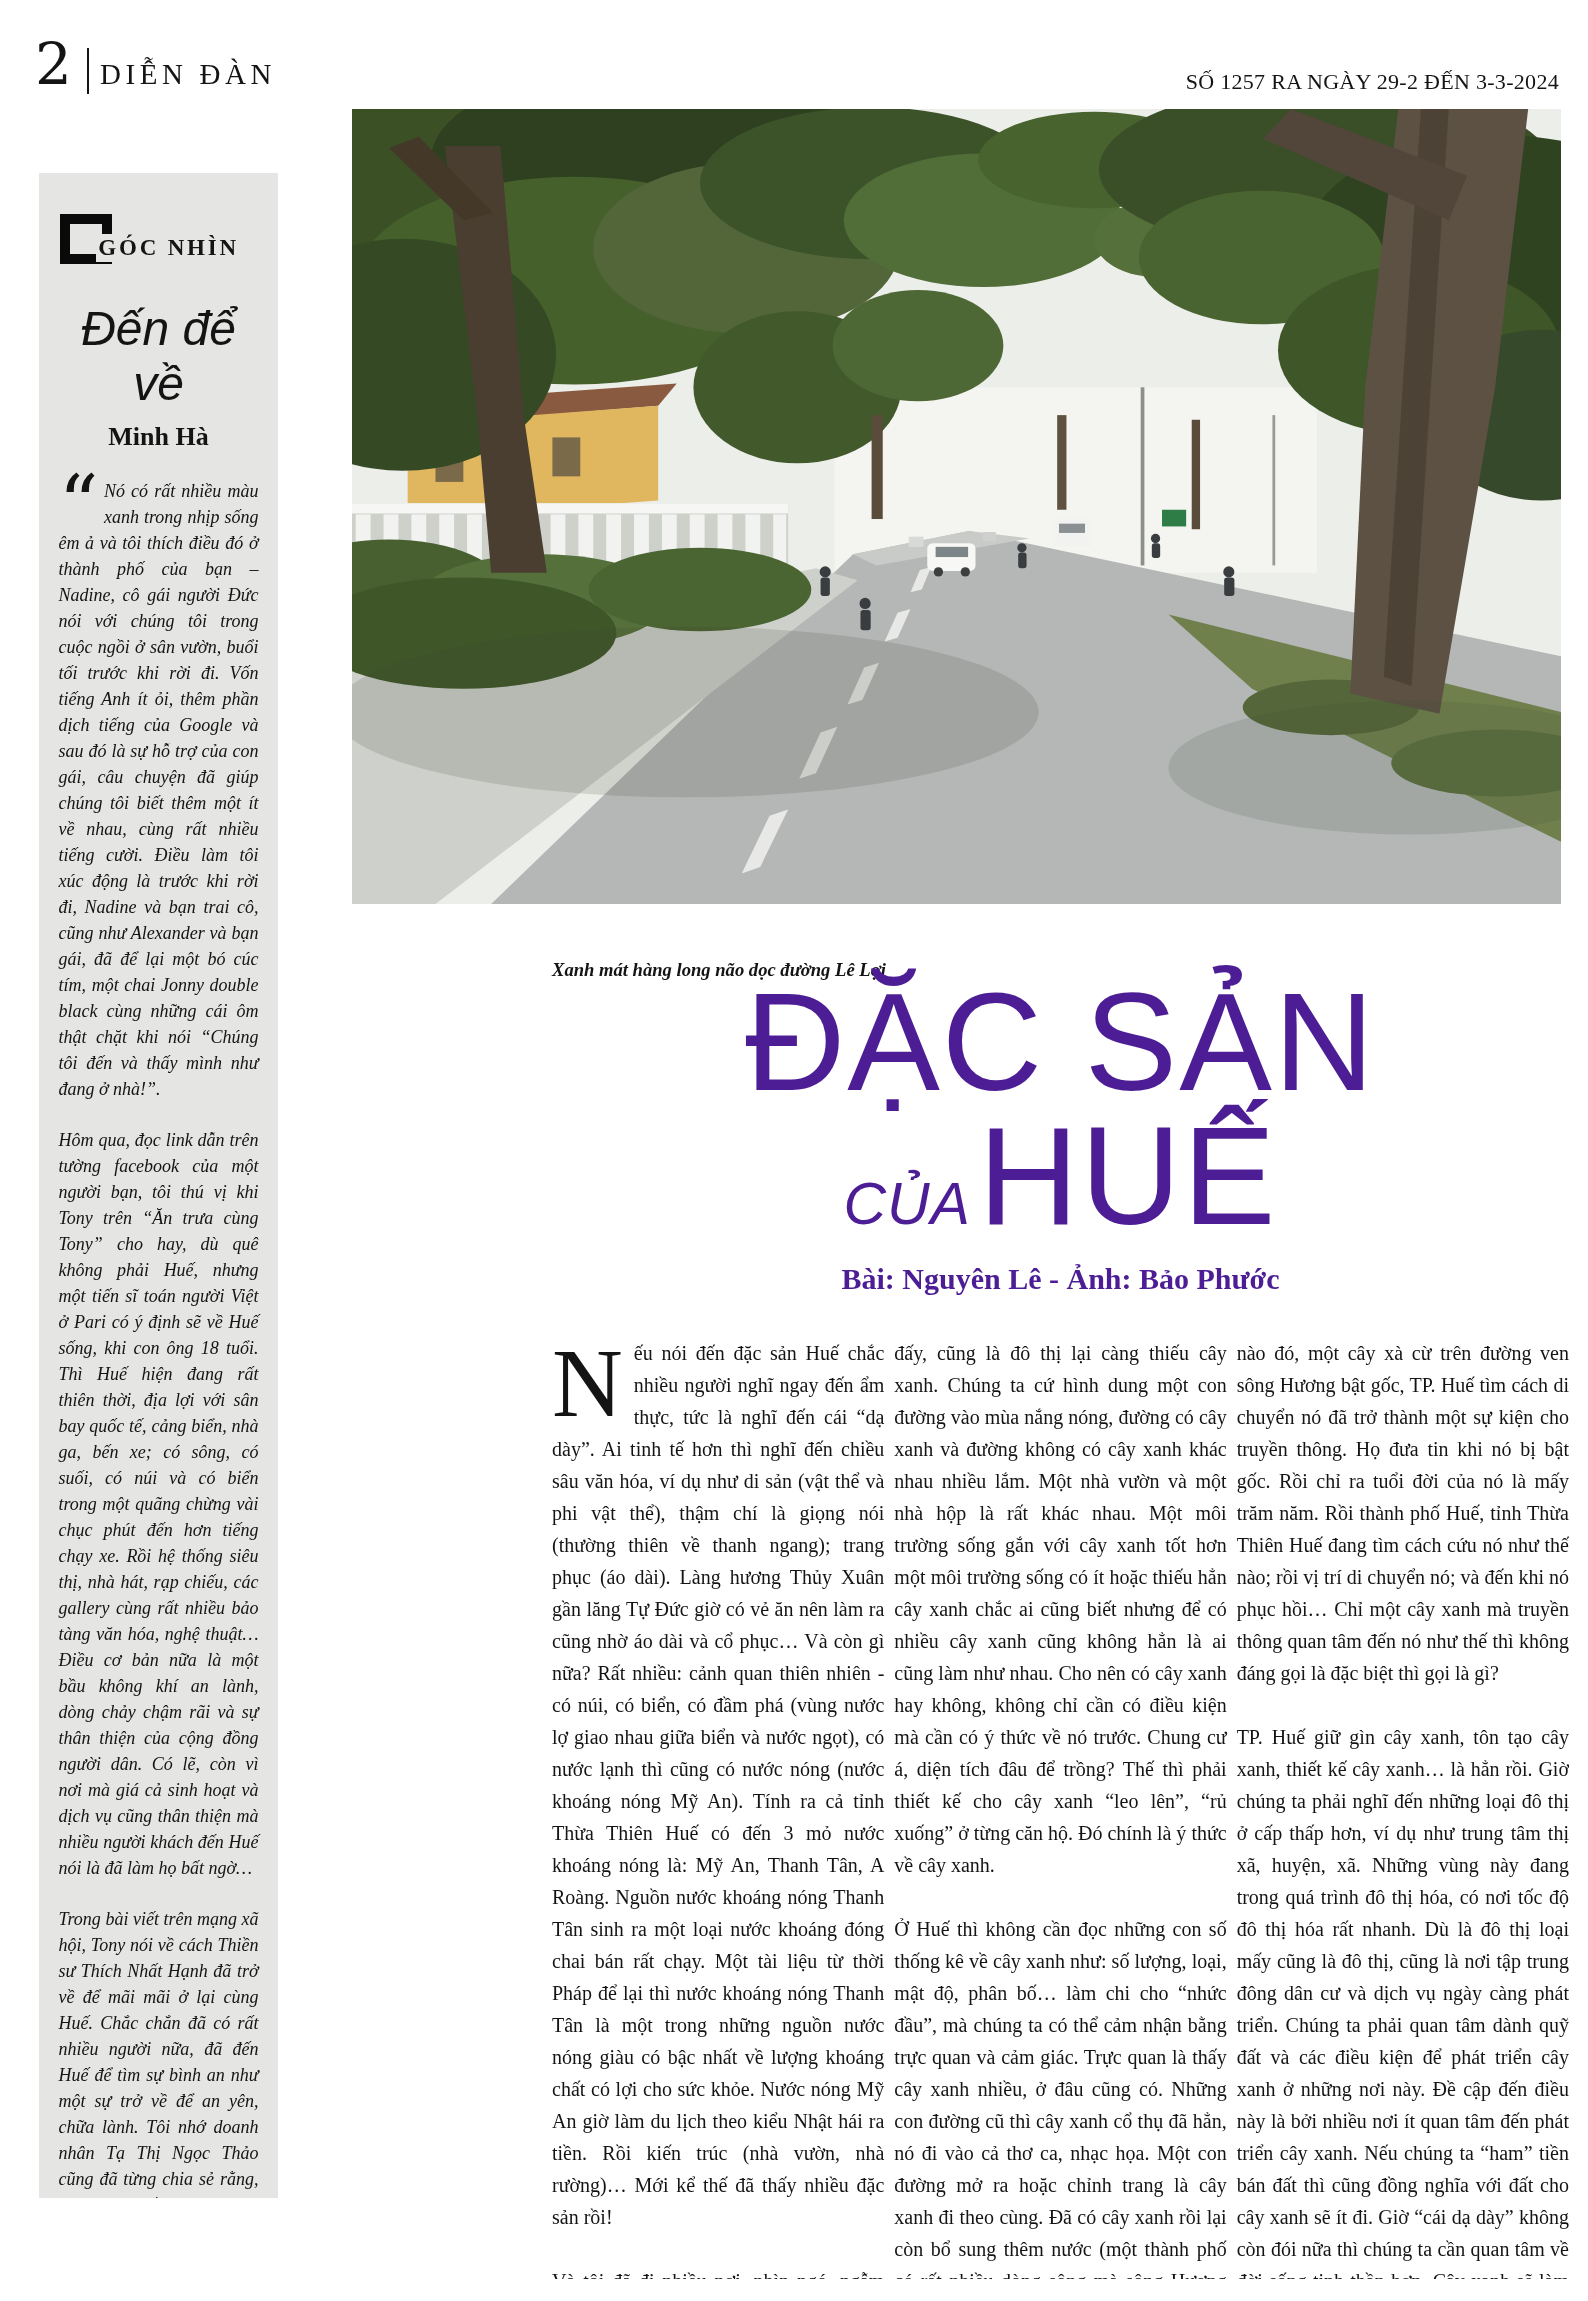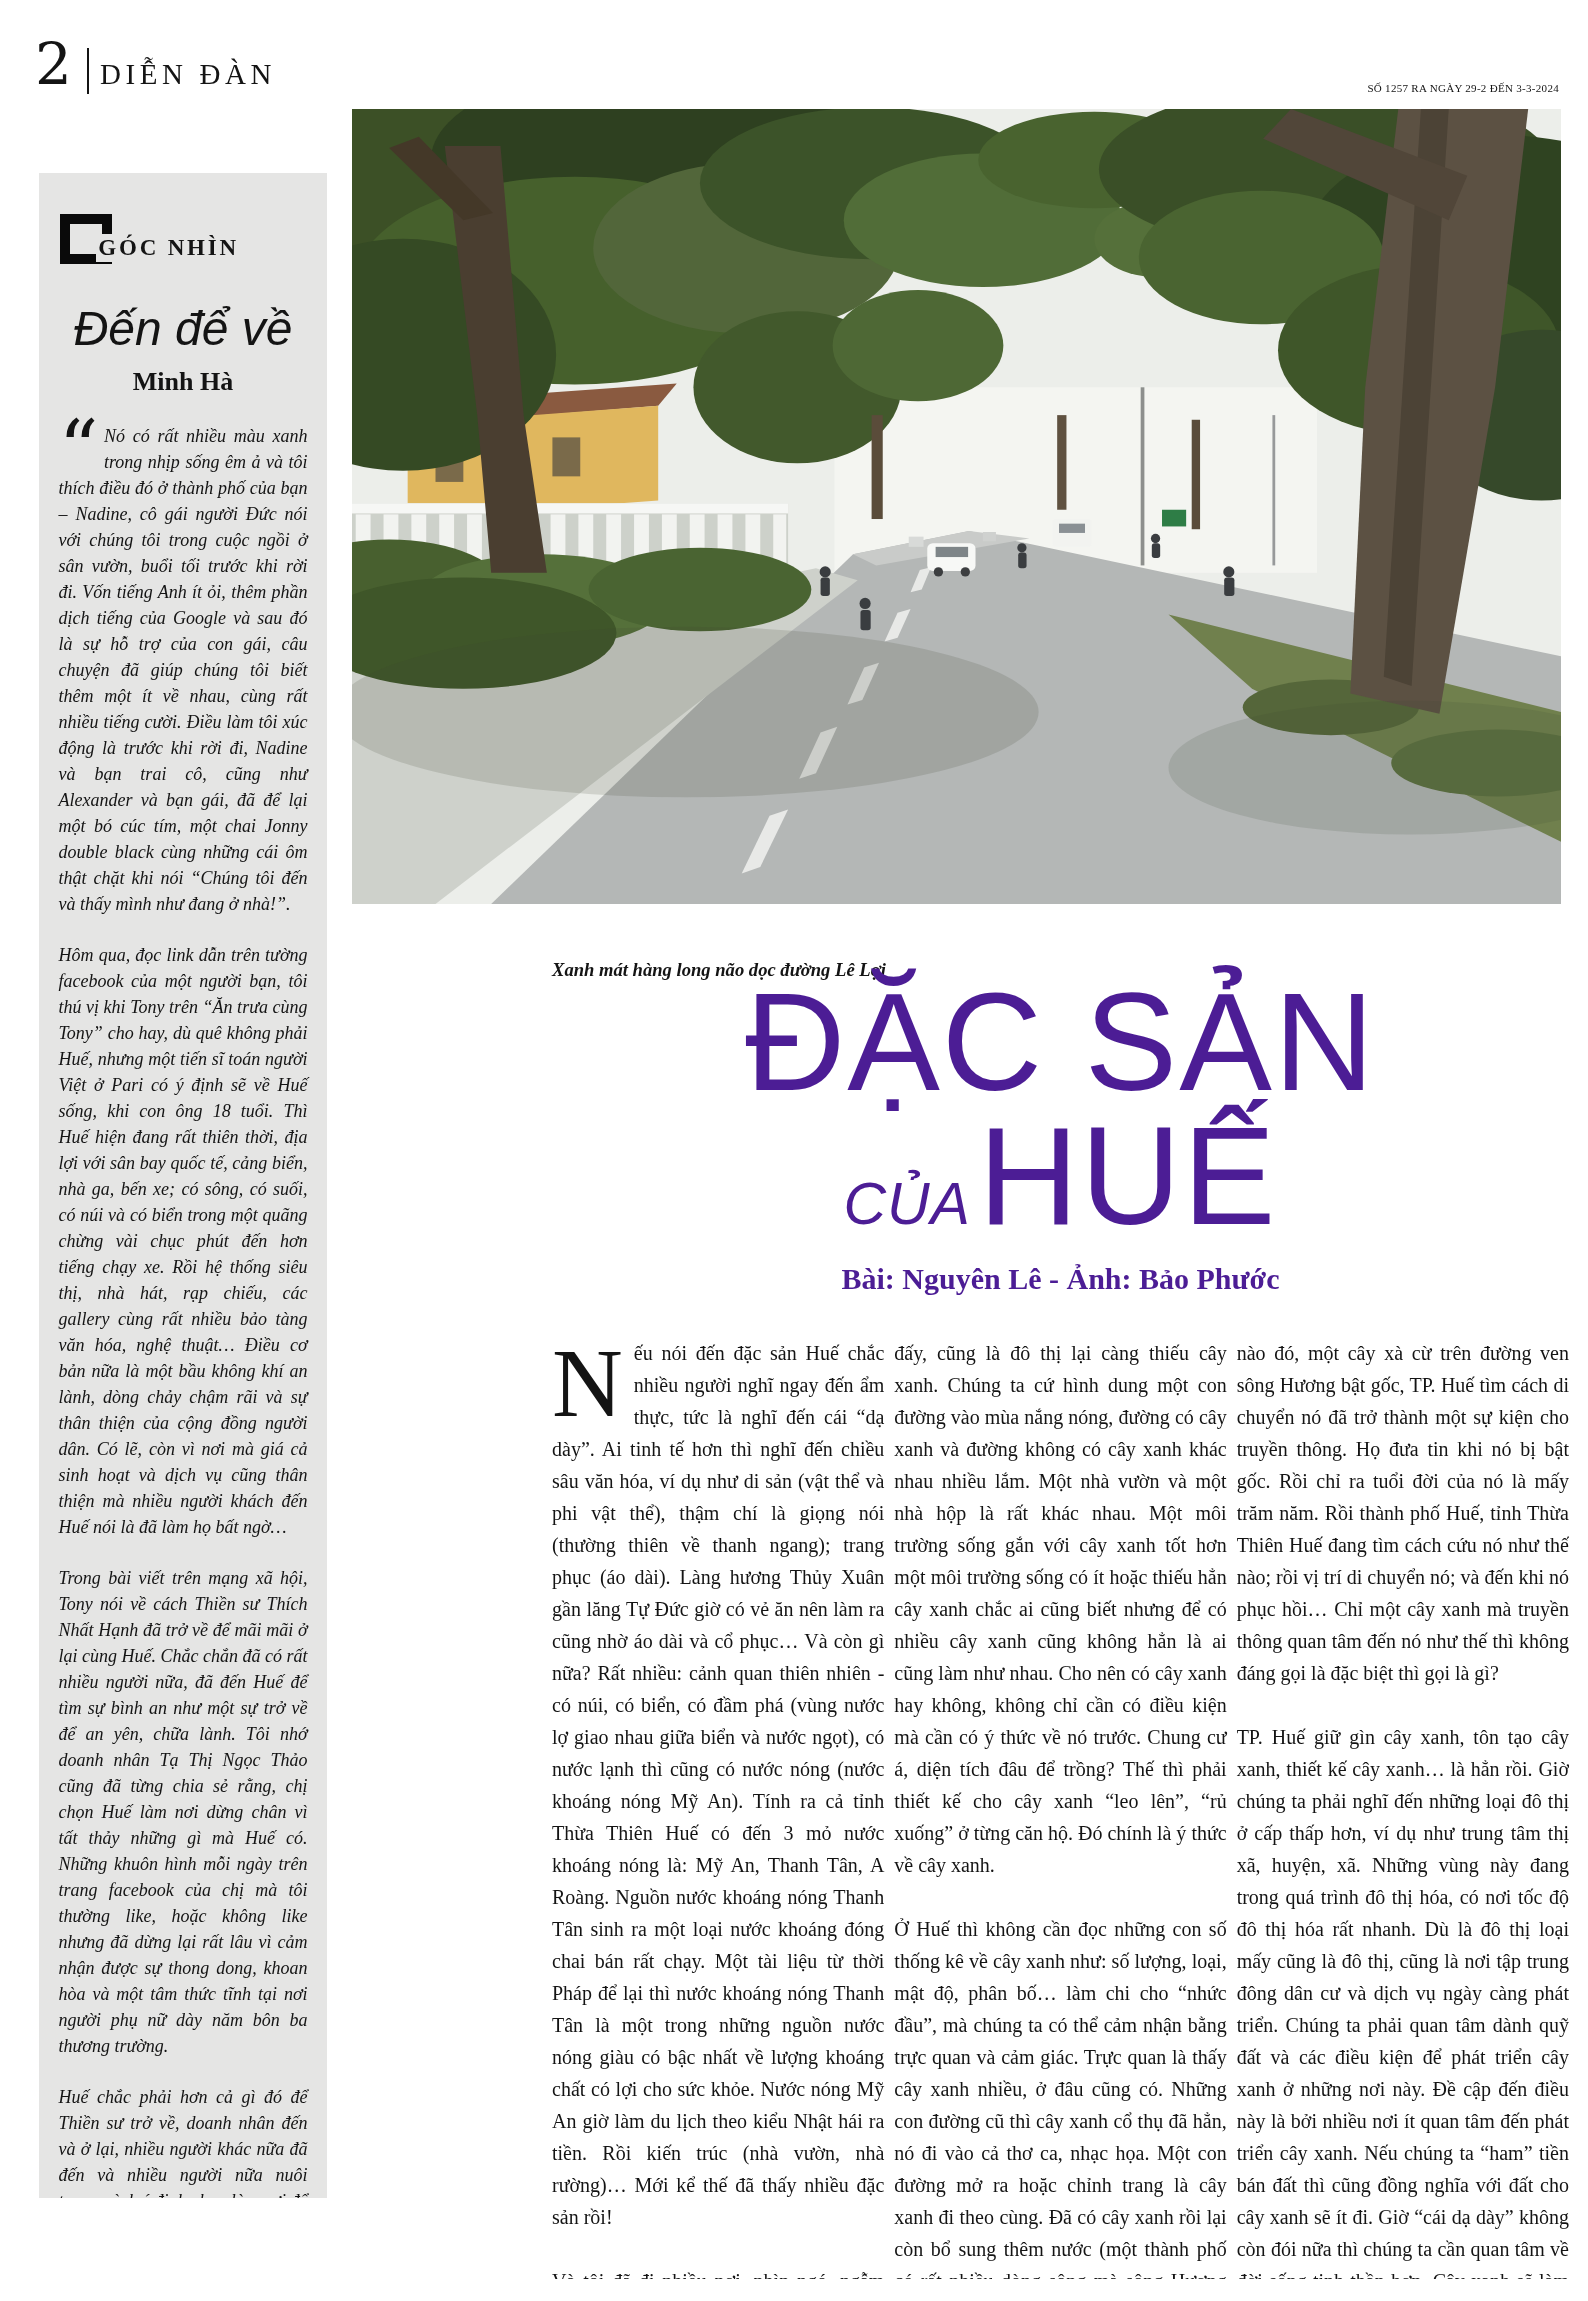--- a/index.html
+++ b/index.html
@@ -4,24 +4,24 @@
 <style>
   html,body{margin:0;padding:0;background:#888;}
   .page{position:relative;width:1589px;height:2301px;background:#ffffff;
         font-family:"Liberation Serif",serif;color:#141414;overflow:hidden;}
 
   
   .page-num{position:absolute;left:35px;top:35px;font-family:"DejaVu Serif",serif;
             font-size:58px;line-height:1;font-weight:400;}
   .header-rule{position:absolute;left:87px;top:48px;width:1.9px;height:46px;background:#141414;}
   .section-name{position:absolute;left:100px;top:58px;font-size:29px;letter-spacing:4.6px;}
-  .issue-info{position:absolute;right:30px;top:82px;font-size:11px;letter-spacing:0.3px;}
-
-  
-  .sidebar{position:absolute;left:39px;top:173px;width:288px;height:2025px;
+  .issue-info{position:absolute;right:30px;top:69px;font-size:22px;letter-spacing:0.3px;}
+
+  
+  .sidebar{position:absolute;left:39px;top:173px;width:239px;height:2025px;
            background:#e5e5e4;box-sizing:border-box;padding:39px 19.5px 0 19.5px;overflow:hidden;}
   .kicker-row{position:relative;height:61px;}
   .kicker-icon{position:absolute;left:1.9px;top:1.9px;width:32px;height:30px;
                border:10.2px solid #0a0a0a;}
   .kicker-label{position:absolute;left:37px;top:22px;background:#e5e5e4;padding:0.9px 2.8px;
                 font-weight:bold;font-size:23px;letter-spacing:2.8px;white-space:nowrap;}
   .sb-title{text-align:center;font-family:"Liberation Sans",sans-serif;font-style:italic;
             font-size:48px;margin:28px 0 11px;}
   .sb-author{text-align:center;font-weight:bold;font-size:26px;margin:0 0 26px;}
   .sb-quote{float:left;font-family:"DejaVu Serif",serif;font-size:78px;line-height:41px;

